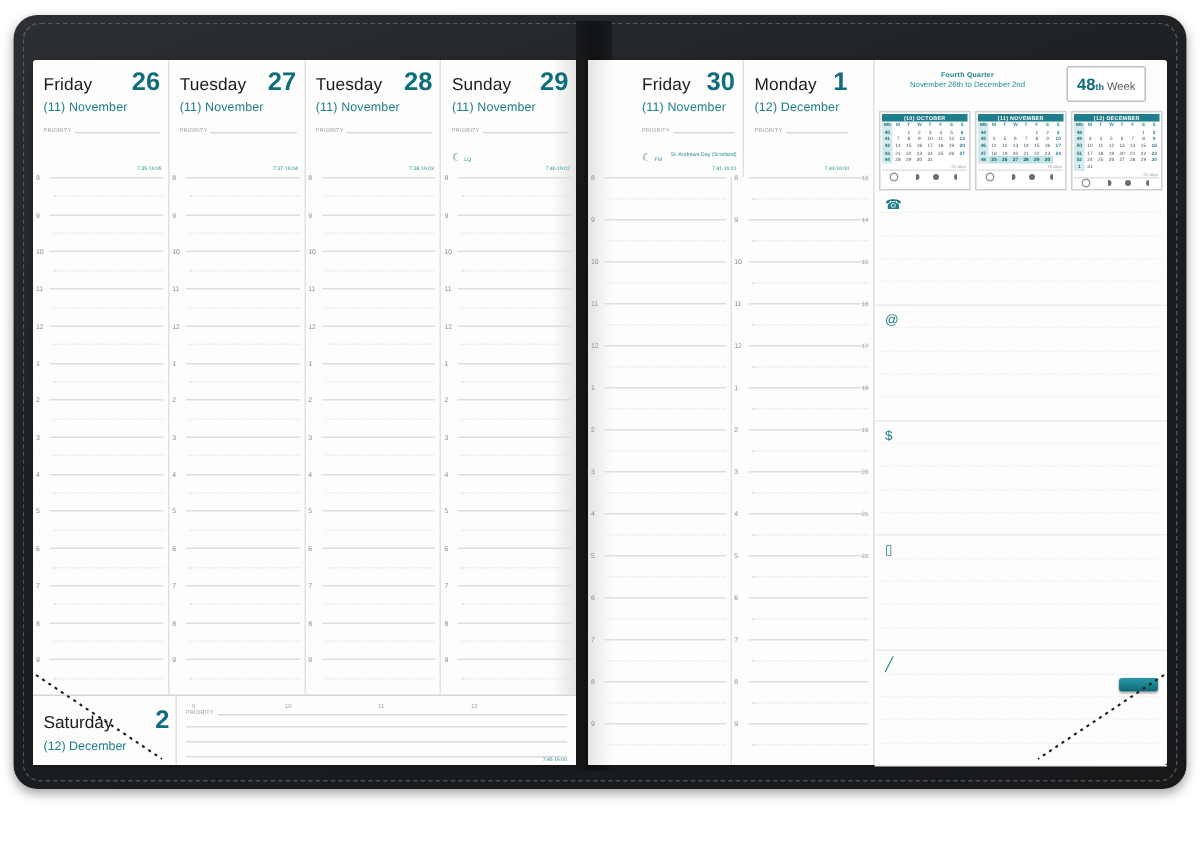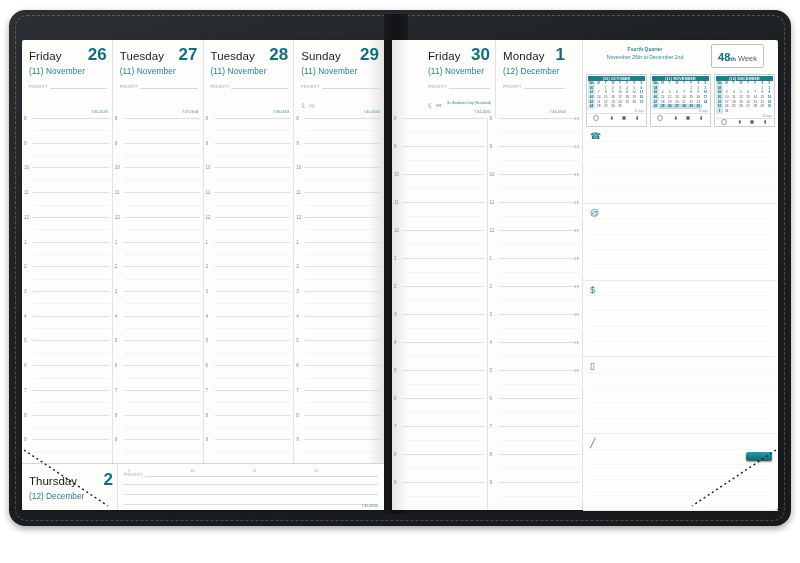--- a/index.html
+++ b/index.html
@@ -432,21 +432,21 @@
             <div class="hnum" style="position:absolute;left:2px;top:calc(92.85714285714286% - 2px);">9</div>
             <div class="hline half" style="top:96.42857142857143%"></div>
             <div class="hnum" style="position:absolute;left:4px;top:calc(96.42857142857143% - 2px);font-size:3.4px;color:#c4c4c4;">·</div>
           </div>
         </div>
       </div>
 
     <div class="sunday">
       <div class="sun-left">
         <div class="sun-top">
-          <div class="sun-name">Thursday</div>
+          <div class="sun-name">Saturday</div>
           <div class="sun-num">2</div>
         </div>
         <div class="sun-month">(12) December</div>
       </div>
       <div class="sun-right" id="sunday-right">
           <div class="sun-prio">
             <span class="dh-prio-lbl">Priority</span>
             <span class="dh-prio-line"></span>
           </div>
           <div class="sun-line" style="top:20px"></div>

